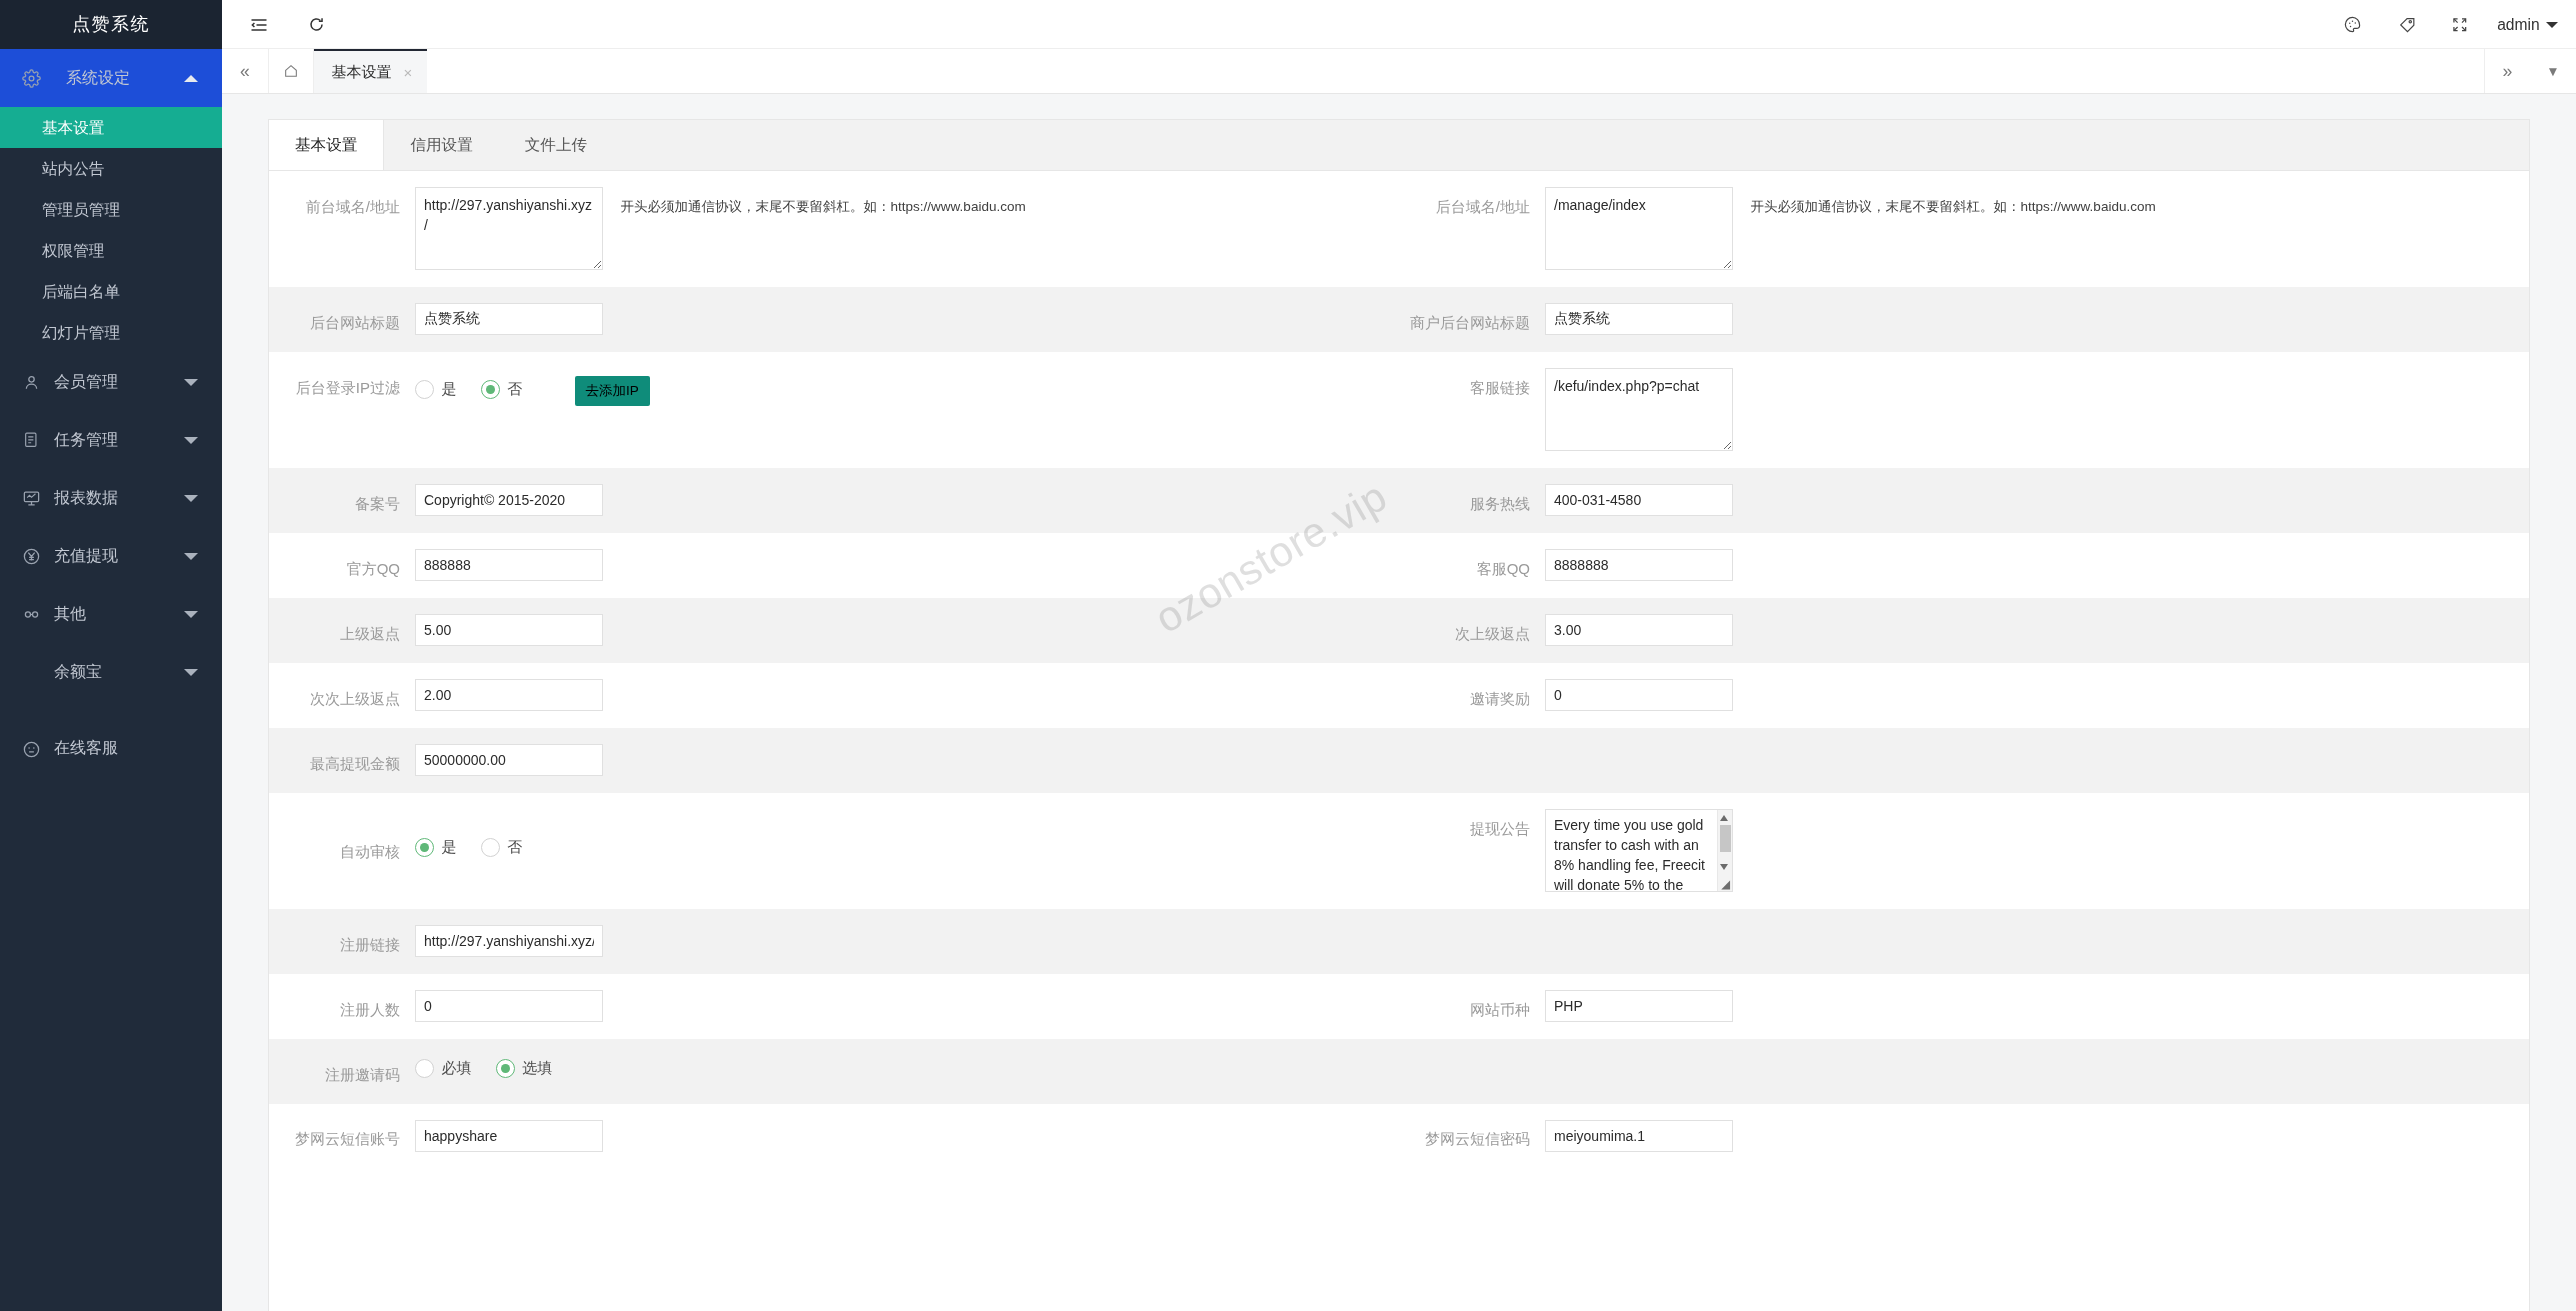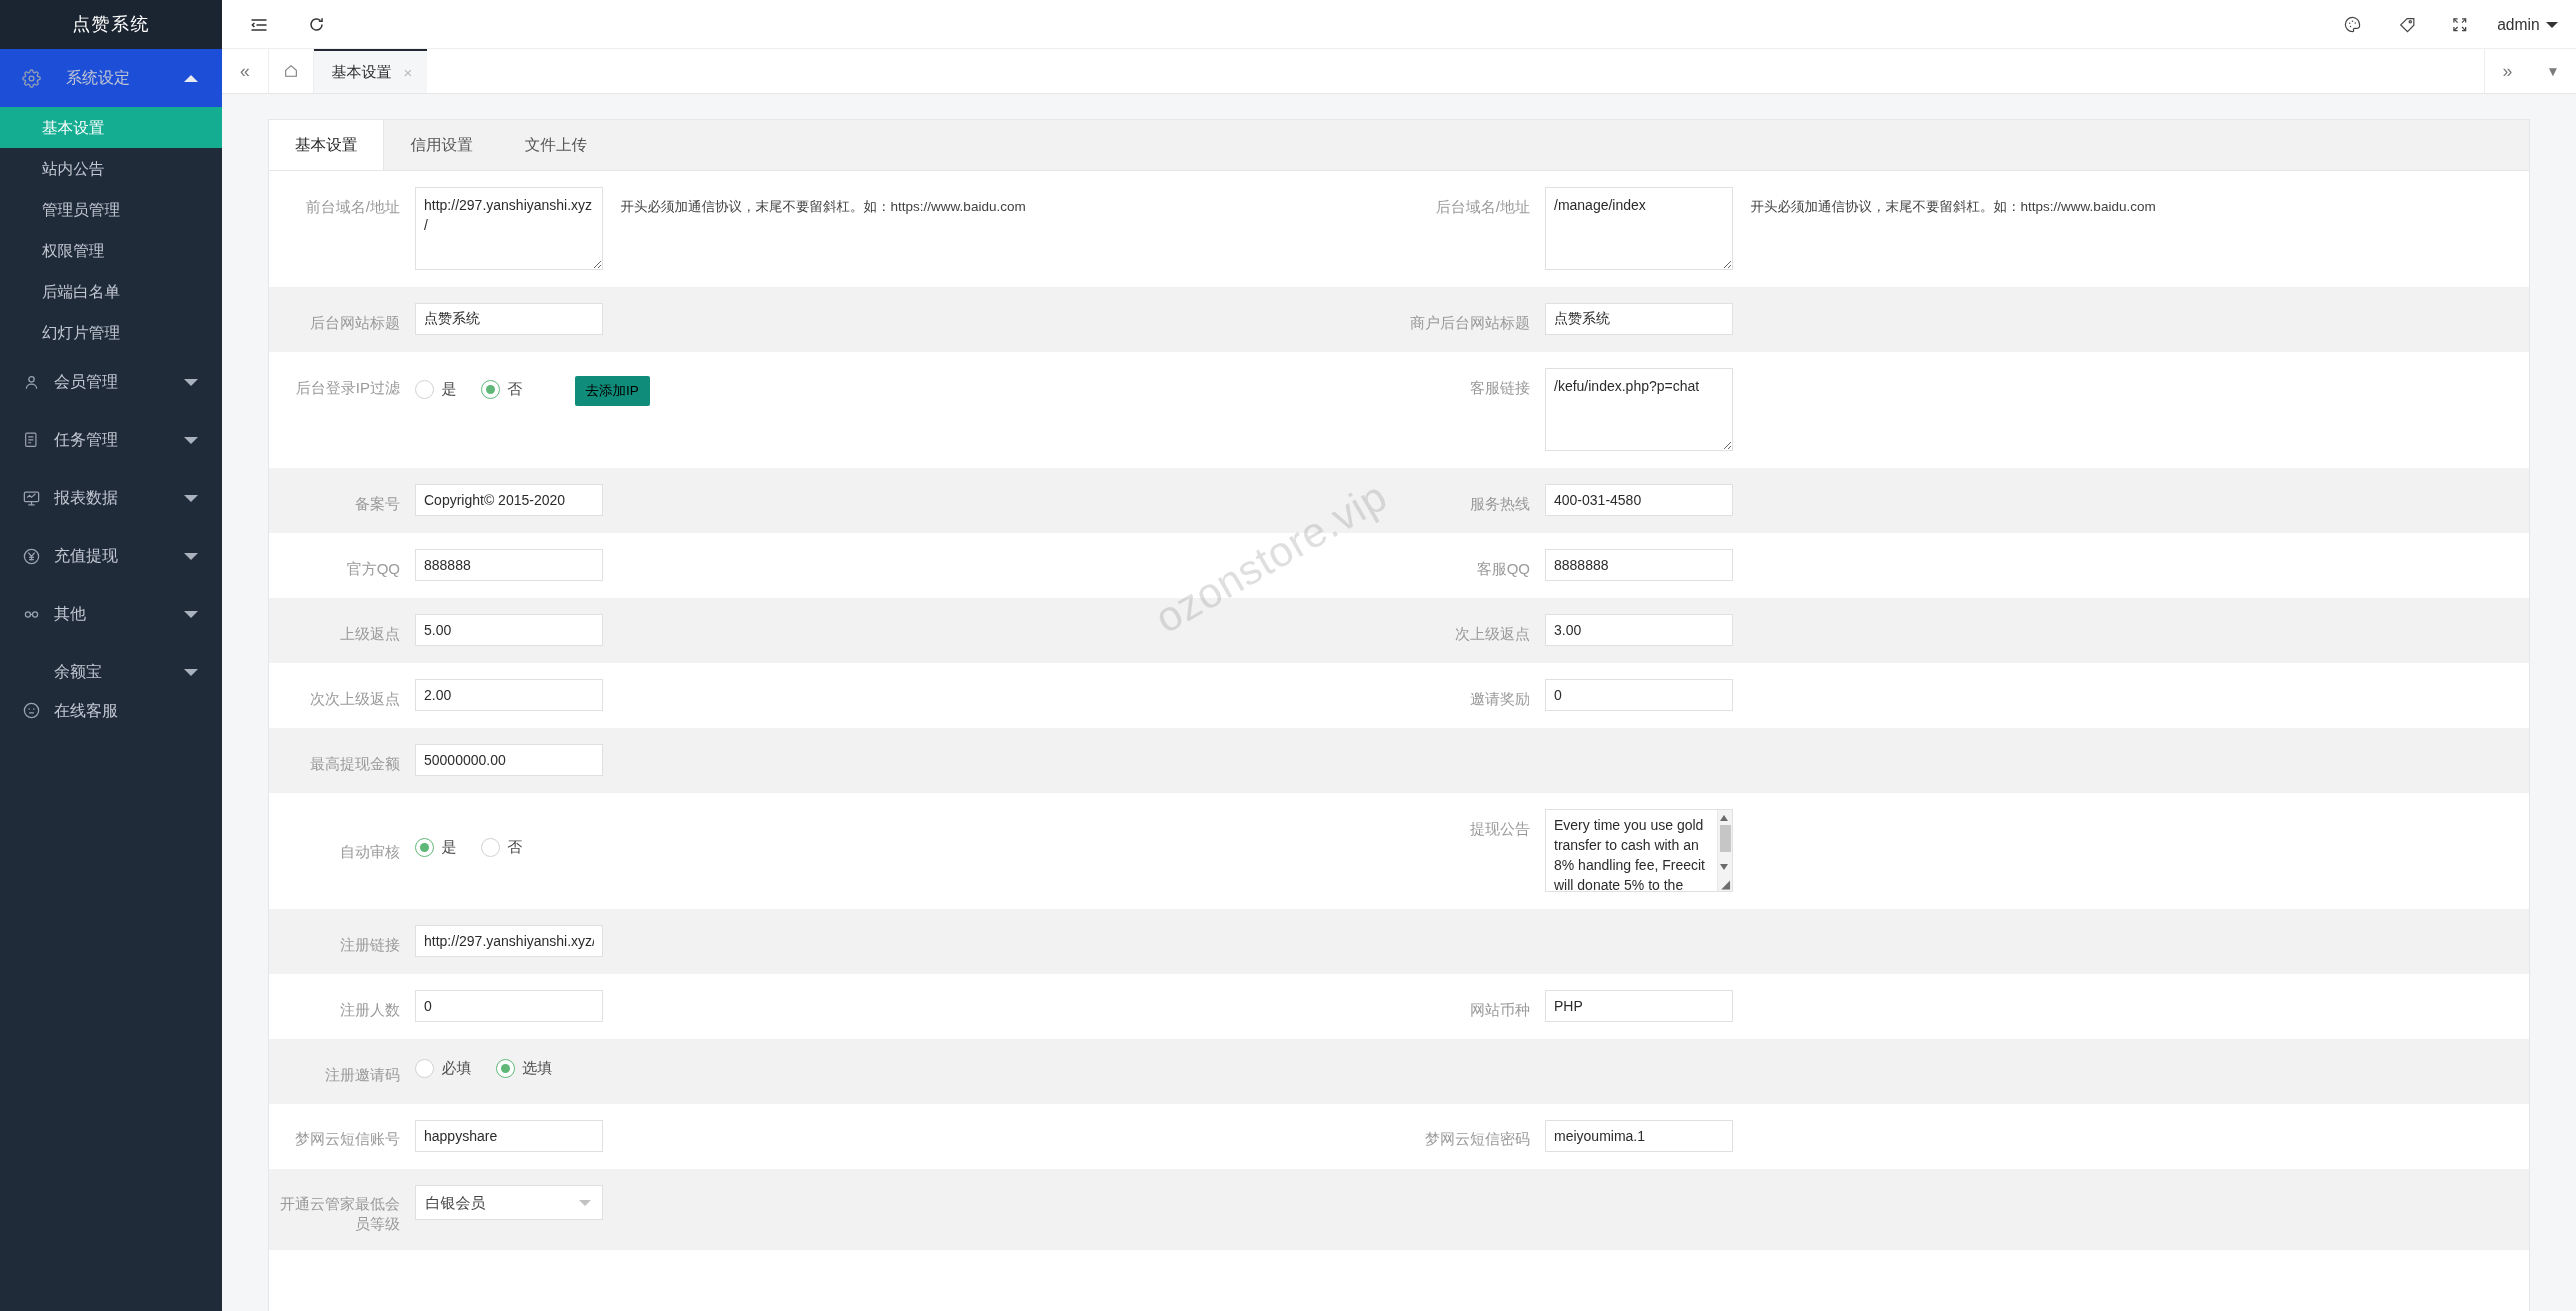--- a/index.html
+++ b/index.html
@@ -63,21 +63,21 @@
     font-size: 15.6px;
     cursor: pointer;
   }
   .nav-sub-item.active {
     background: #15ad92;
     color: #ffffff;
   }
   .nav-plain {
     position: relative;
     height: 58px;
-    display: flex; align-items: flex-start;
+    display: flex; align-items: flex-end;
     padding-left: 22px;
     color: #c2c8d2;
     font-size: 16px;
     cursor: pointer;
   }
   .nav-plain .ng-icon { width: 28px; color:#9aa3b0; display:inline-flex; align-items:center; }
   .nav-plain .ng-label { margin-left: 4px; }
 
   
   #header {
@@ -701,30 +701,18 @@
       <div class="col">
         <div class="lbl" style="line-height:20px">梦网云短信账号</div>
         <div class="fld"><input class="ctl" value="happyshare" style=""></div>
       </div>
       <div class="col">
         <div class="lbl" style="line-height:20px">梦网云短信密码</div>
         <div class="fld"><input class="ctl" value="meiyoumima.1" style=""></div>
       </div>
     </div>
 
-    <div class="row alt" style="height:81px">
-      <div class="col">
-        <div class="lbl" style="line-height:20px">开通云管家最低会员等级</div>
-        <div class="fld">
-          <div class="sel">
-            <div class="sel-val">白银会员</div>
-            <span class="sel-arrow"></span>
-          </div>
-        </div>
-      </div>
-      <div class="col"></div>
-    </div>
 
   </div>
 </div>
 
 <div id="watermark">ozonstore.vip</div>
 
 
 </body></html>

